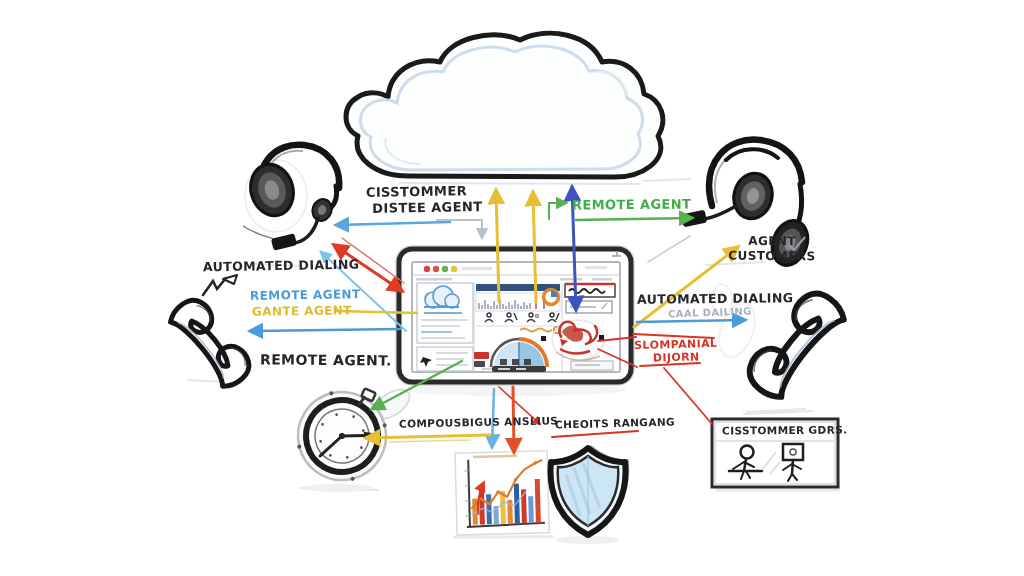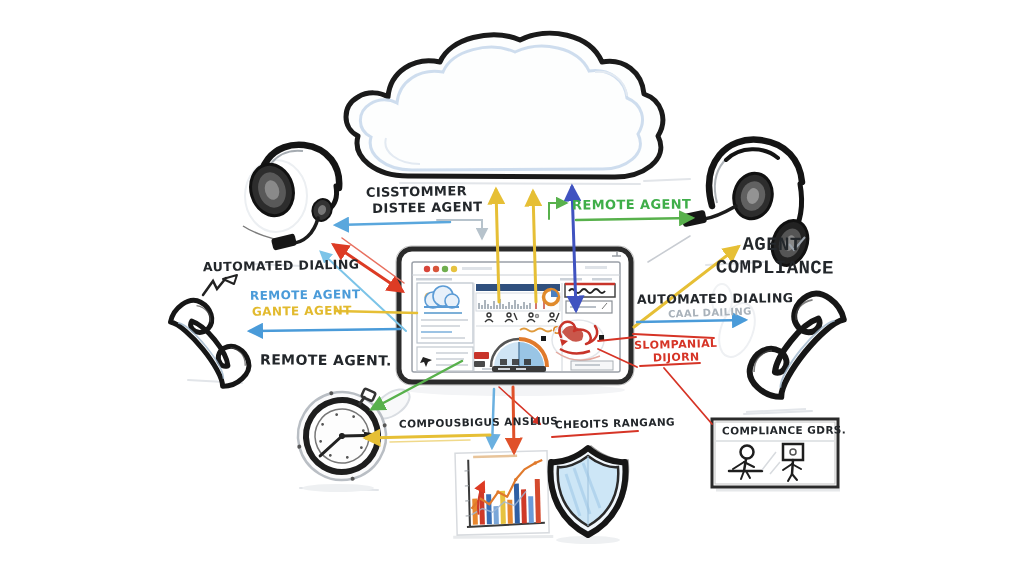--- a/index.html
+++ b/index.html
@@ -418,32 +418,32 @@
 <div class="lbl c-green" style="left:572px;top:197px;font-size:13px;transform:rotate(-0.5deg);">REMOTE AGENT</div>
 
 <div class="lbl" style="left:203px;top:258px;font-size:12.5px;transform:rotate(-1deg);">AUTOMATED DIALING</div>
 
 <div class="lbl c-blue" style="left:250px;top:288px;font-size:12px;transform:rotate(-0.8deg);">REMOTE AGENT</div>
 
 <div class="lbl c-yellow" style="left:252px;top:304px;font-size:12px;transform:rotate(-0.8deg);">GANTE AGENT</div>
 
 <div class="lbl" style="left:260px;top:352px;font-size:14px;transform:rotate(0.5deg);">REMOTE AGENT.</div>
 
-<div class="lbl ctr" style="left:716px;top:234px;width:112px;font-size:19px;transform:rotate(0.5deg);font-family:Liberation Mono, monospace;">
+<div class="lbl ctr" style="left:716px;top:234px;width:112px;font-size:12px;transform:rotate(0.5deg);">
   <span class="sub">AGENT</span>
-  <span class="sub">COMPLIANCE</span>
+  <span class="sub">CUSTOMERS</span>
 </div>
 
 <div class="lbl" style="left:637px;top:291px;font-size:12.5px;transform:rotate(-0.6deg);">AUTOMATED DIALING</div>
 <div class="lbl c-gray" style="left:668px;top:307px;font-size:10px;transform:rotate(-2deg);">CAAL DAILING</div>
 
 <div class="lbl c-red ctr" style="left:634px;top:338px;width:84px;font-size:11px;transform:rotate(-1.5deg);">
   <span class="sub">SLOMPANIAL</span>
   <span class="sub">DIJORN</span>
 </div>
 
 <div class="lbl" style="left:399px;top:416px;font-size:10.5px;transform:rotate(-1.2deg);">COMPOUSBIGUS ANSLIUS</div>
 
 <div class="lbl" style="left:555px;top:417px;font-size:10.5px;transform:rotate(-1.5deg);">CHEOITS RANGANG</div>
 
-<div class="lbl" style="left:722px;top:424px;font-size:10.5px;transform:rotate(-0.5deg);">COMPLIANCE GDRS.</div>
+<div class="lbl" style="left:722px;top:424px;font-size:10.5px;transform:rotate(-0.5deg);">CISSTOMMER GDRS.</div>
 
 </div>
 
 </body></html>

